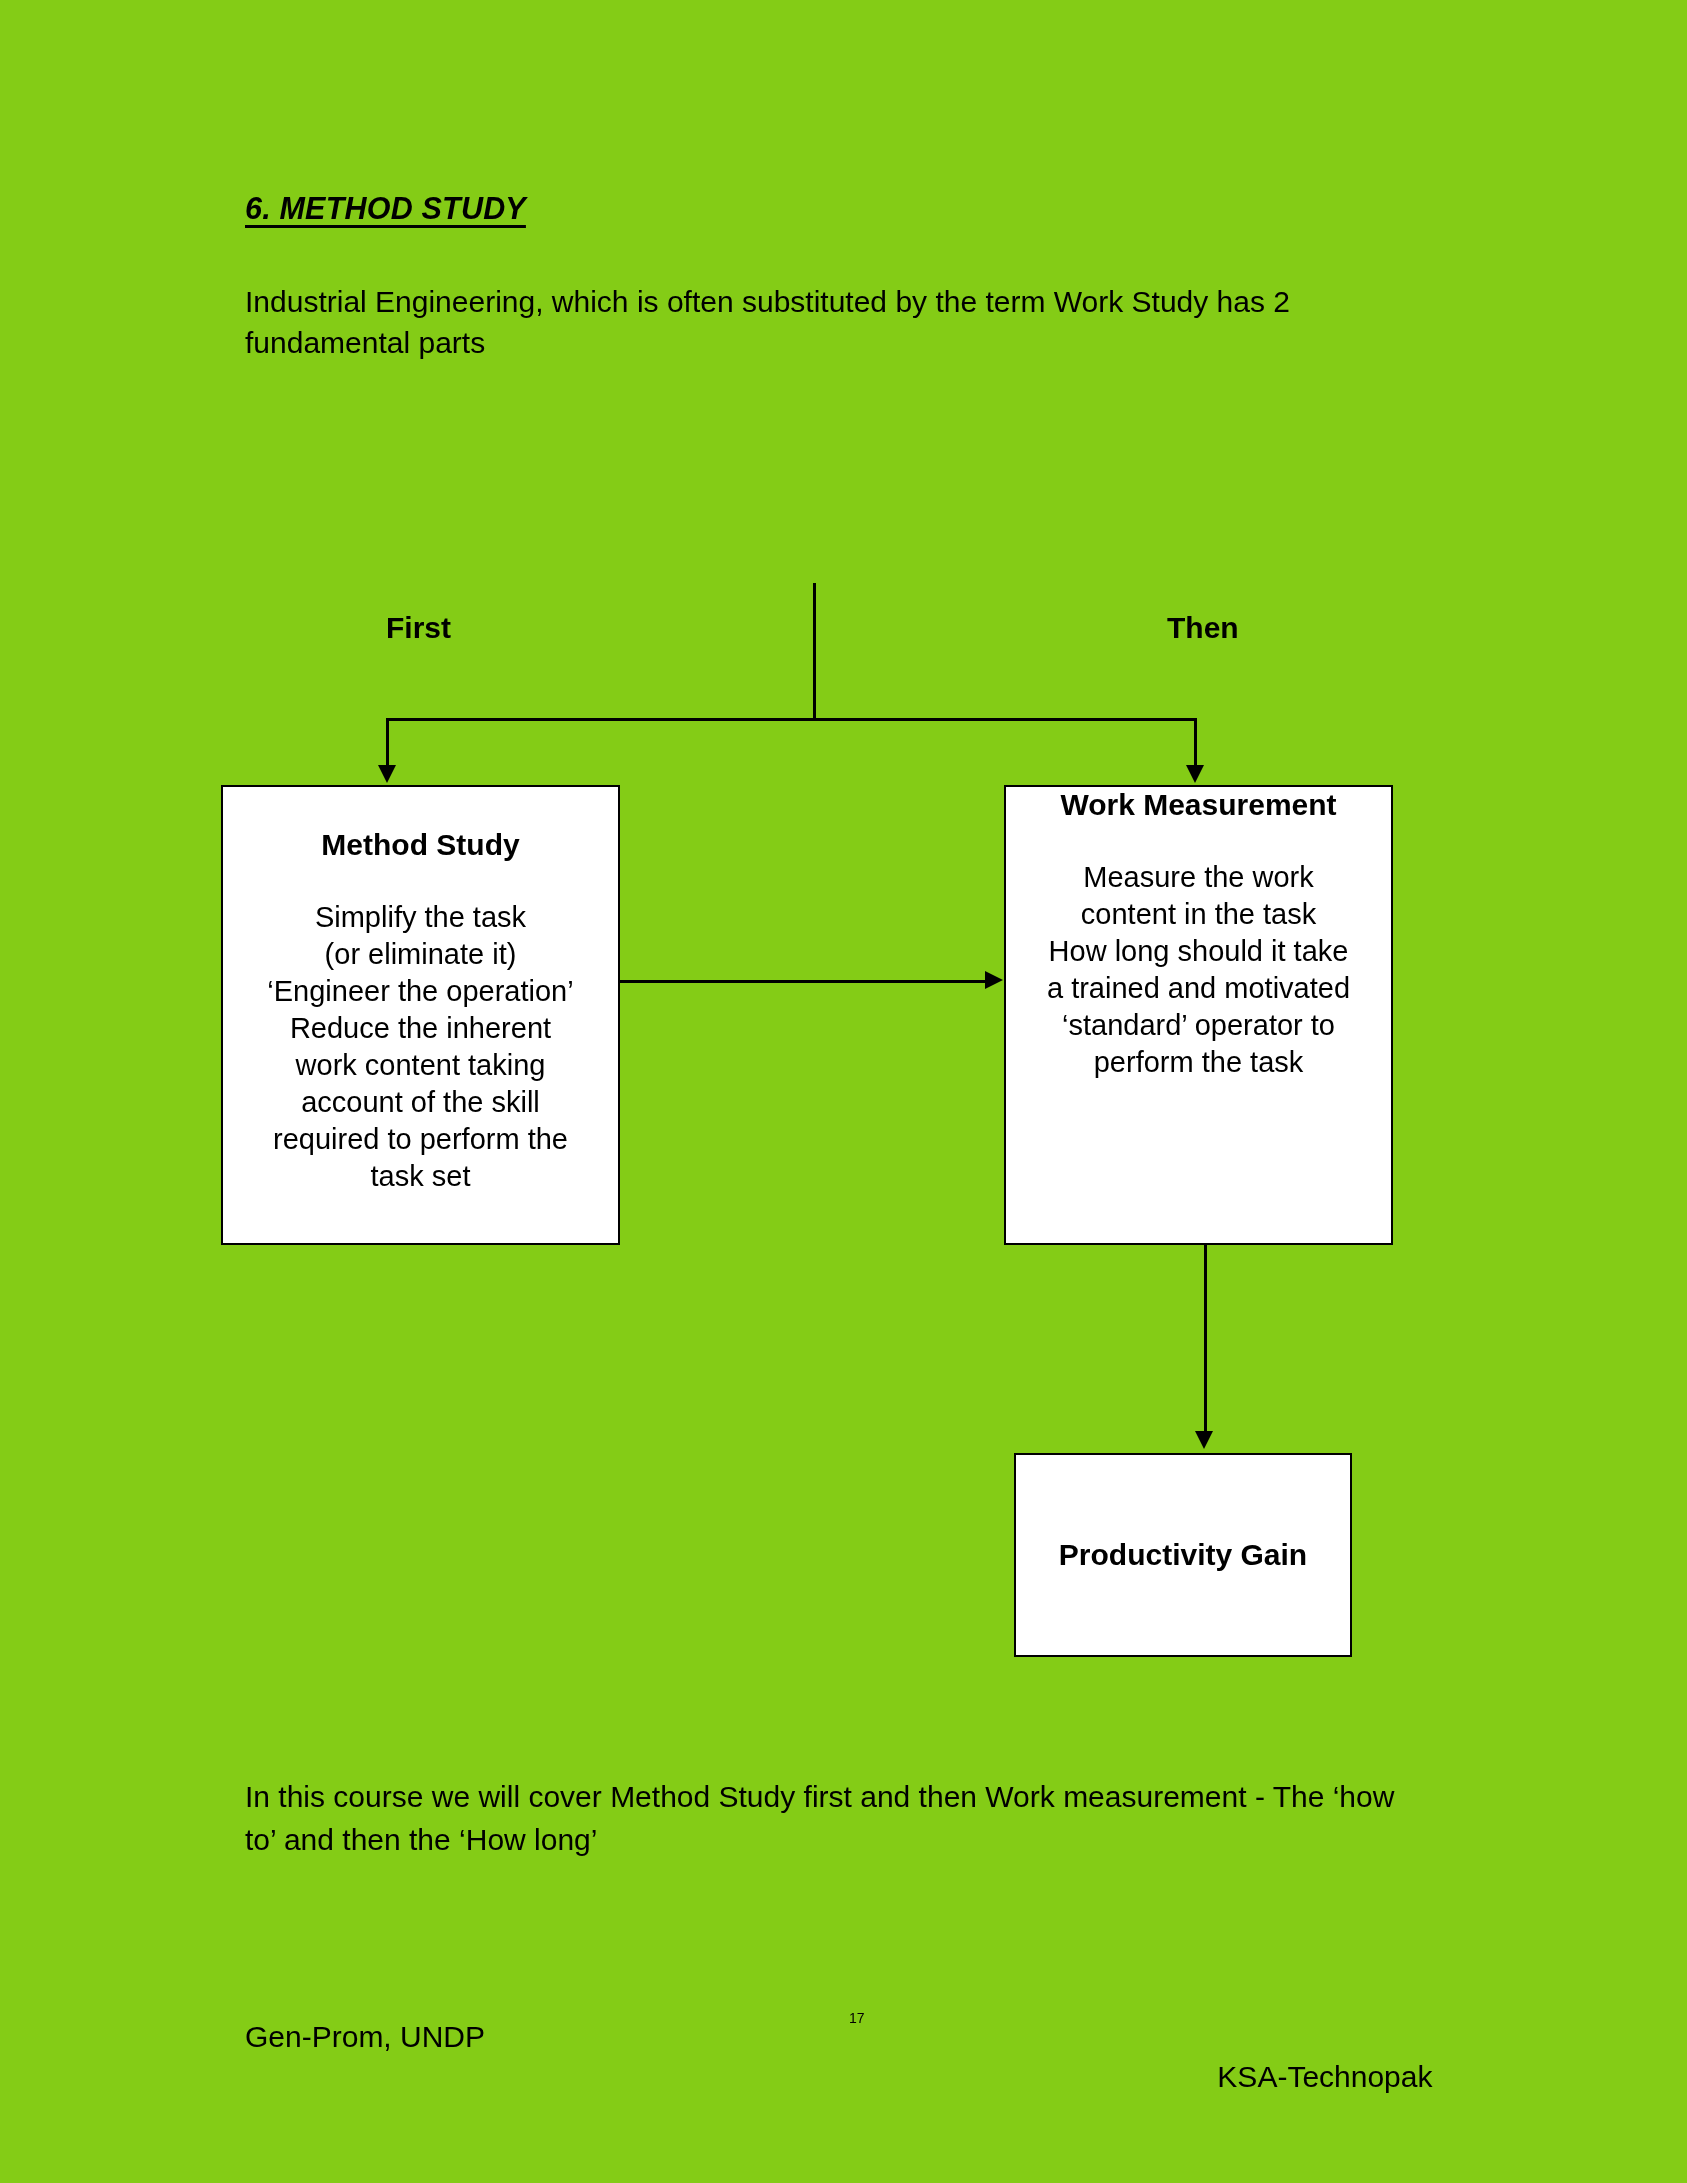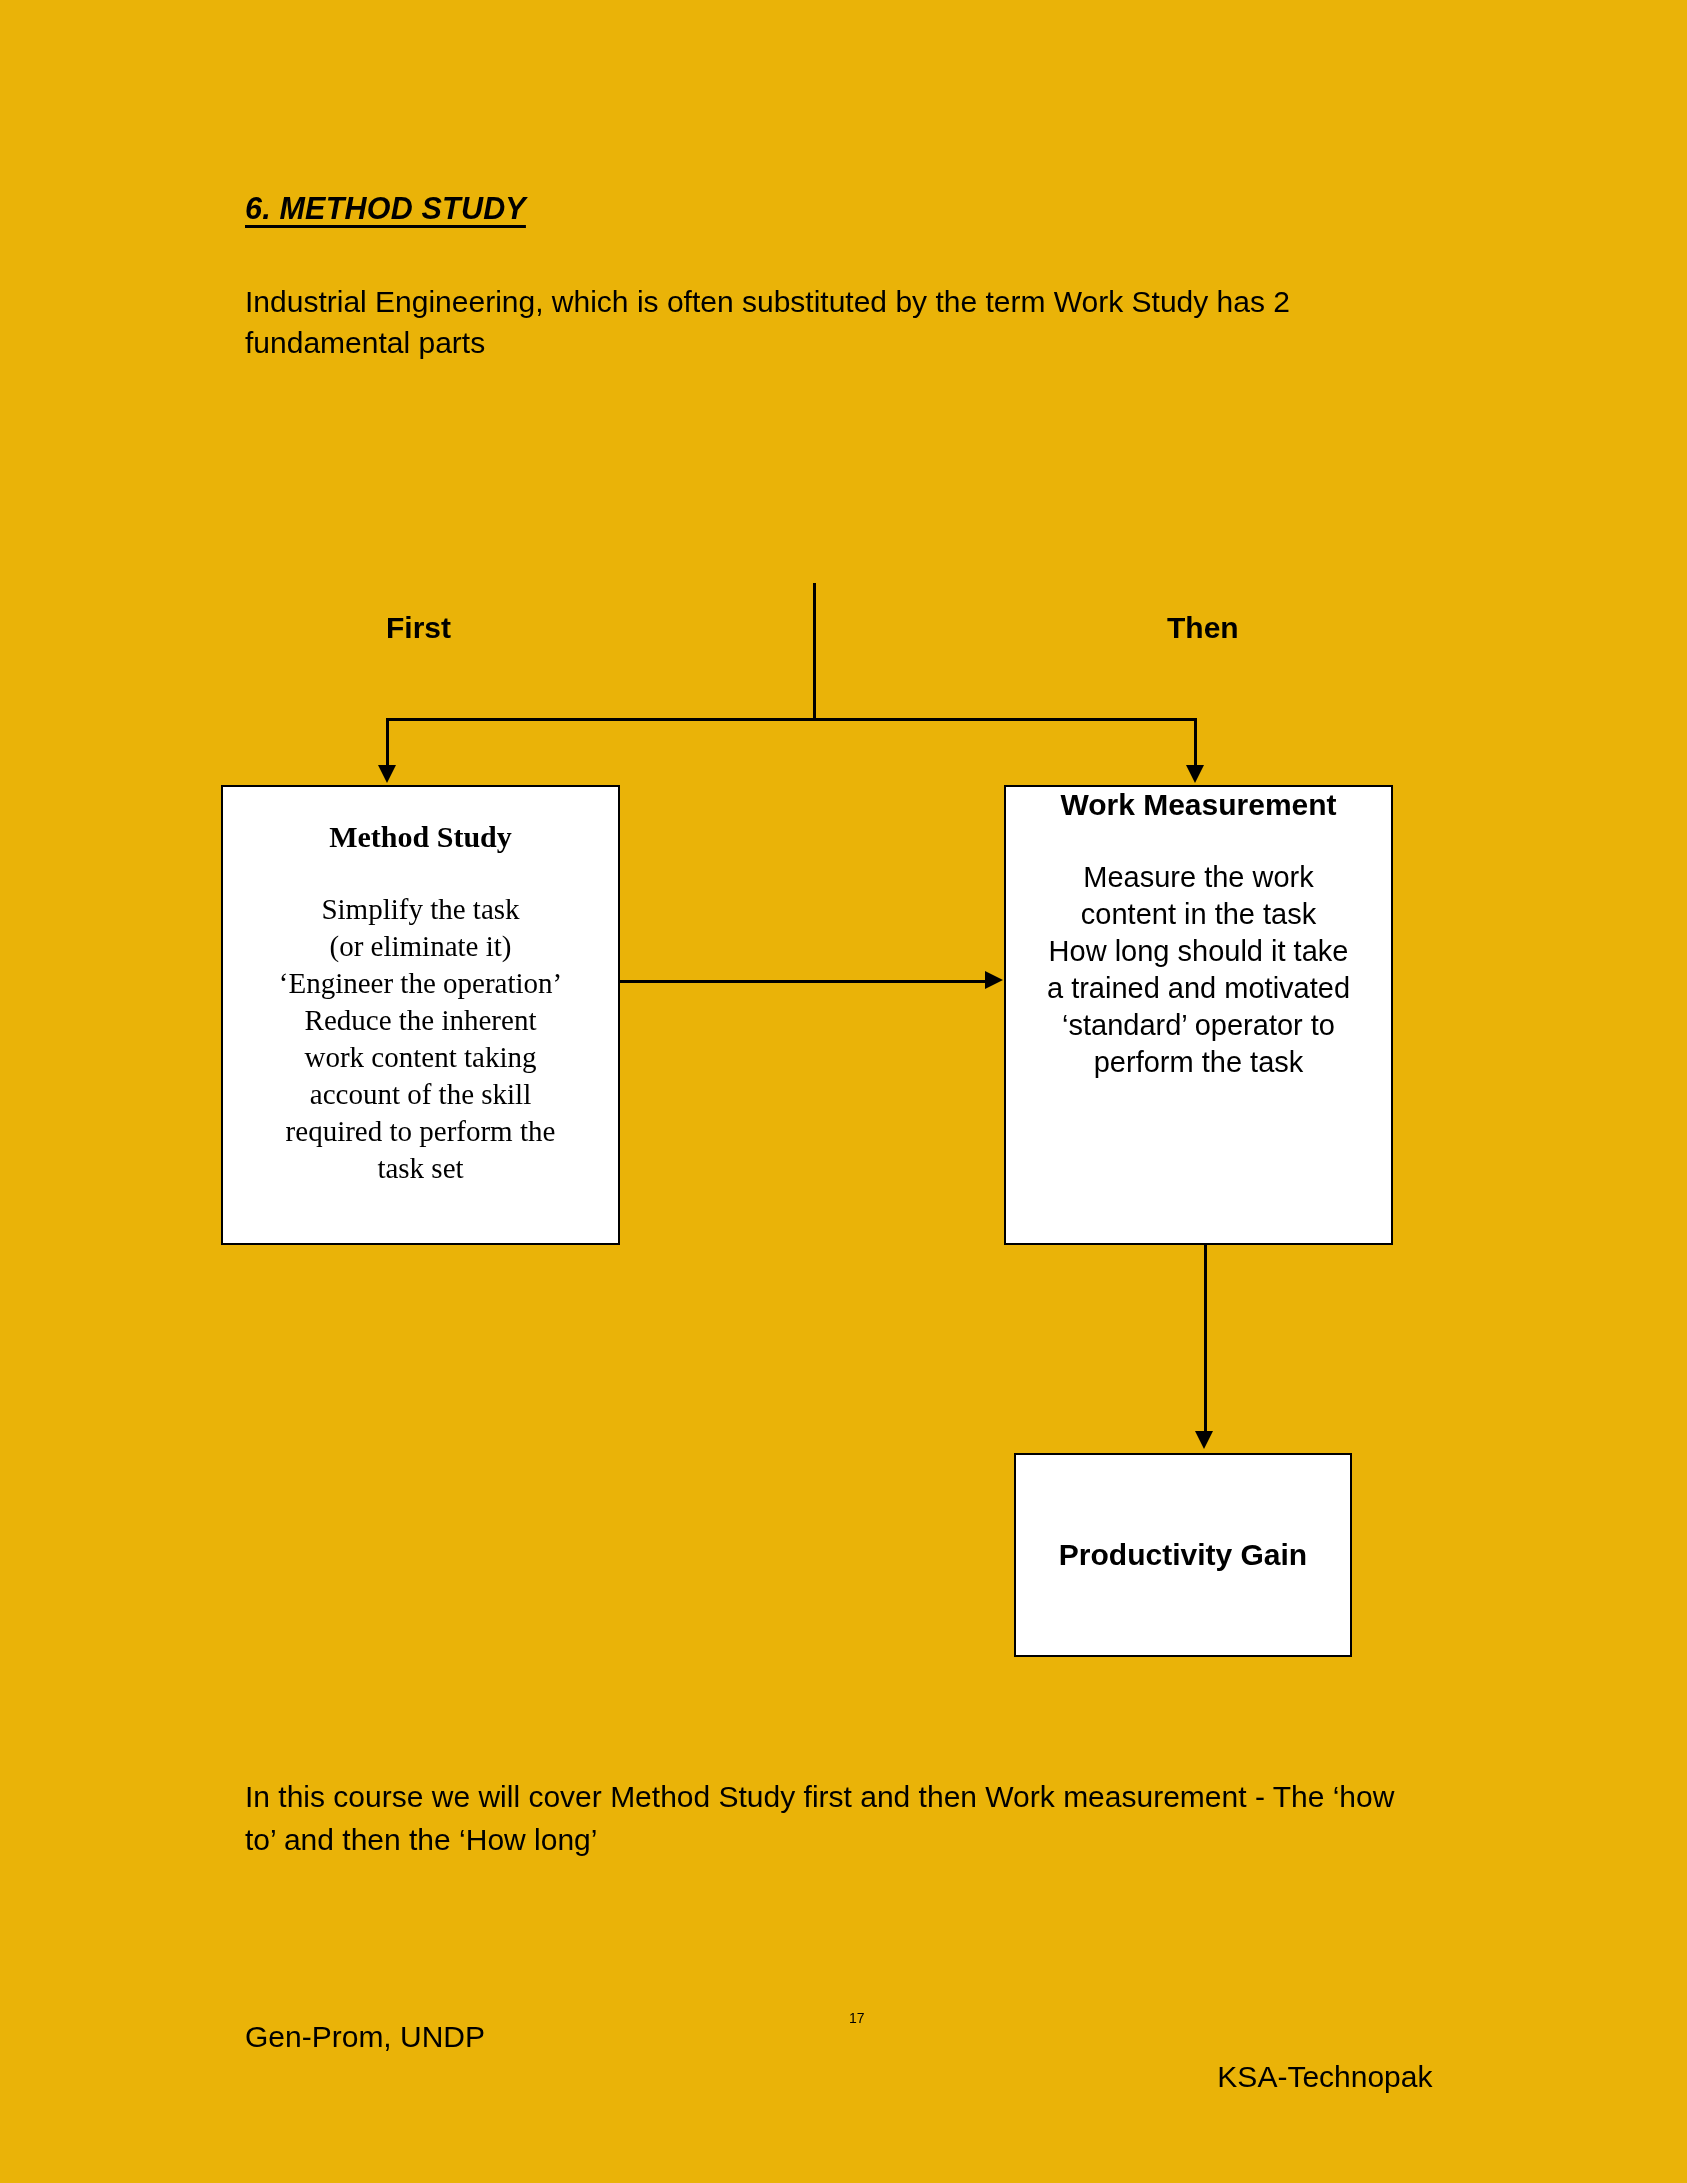--- a/index.html
+++ b/index.html
@@ -14,21 +14,21 @@
     font-family: "Liberation Sans", sans-serif;
     color: #000000;
     overflow: hidden;
   }
 
   .page {
     position: absolute;
     left: 0; top: 0;
     width: 1687px;
     height: 2183px;
-    background: #eab308;
+    background: #84cc16;
   }
 
   
   .section-heading {
     position: absolute;
     left: 245px;
     top: 191px;
     font-size: 30.5px;
     font-weight: bold;
     font-style: italic;
@@ -80,22 +80,21 @@
     width: 386px;
     height: 125px;
     justify-content: center;
   }
   .box-method-study {
     left: 221px;
     top: 785px;
     width: 399px;
     height: 460px;
     justify-content: flex-start;
-    padding-top: 32px;
-    font-family: Liberation Serif, serif;
+    padding-top: 40px;
   }
   .box-work-measurement {
     left: 1004px;
     top: 785px;
     width: 389px;
     height: 460px;
     justify-content: flex-start;
   }
   .box-productivity-gain {
     left: 1014px;

